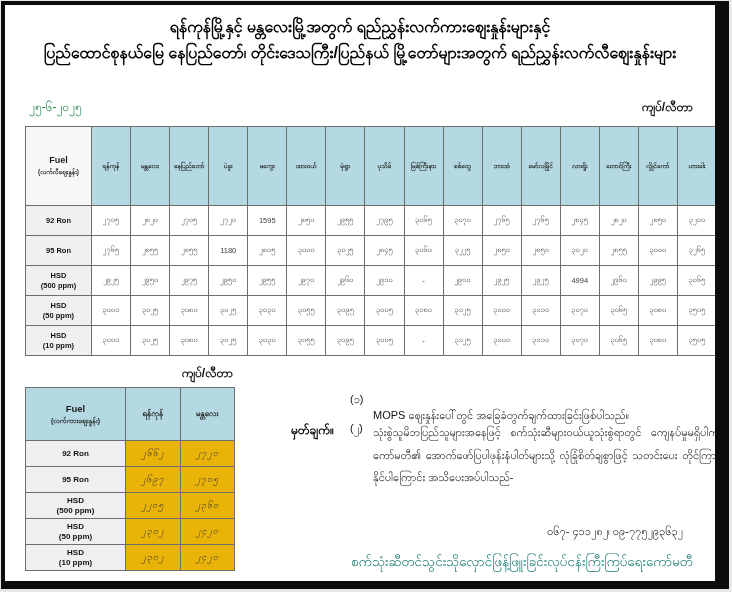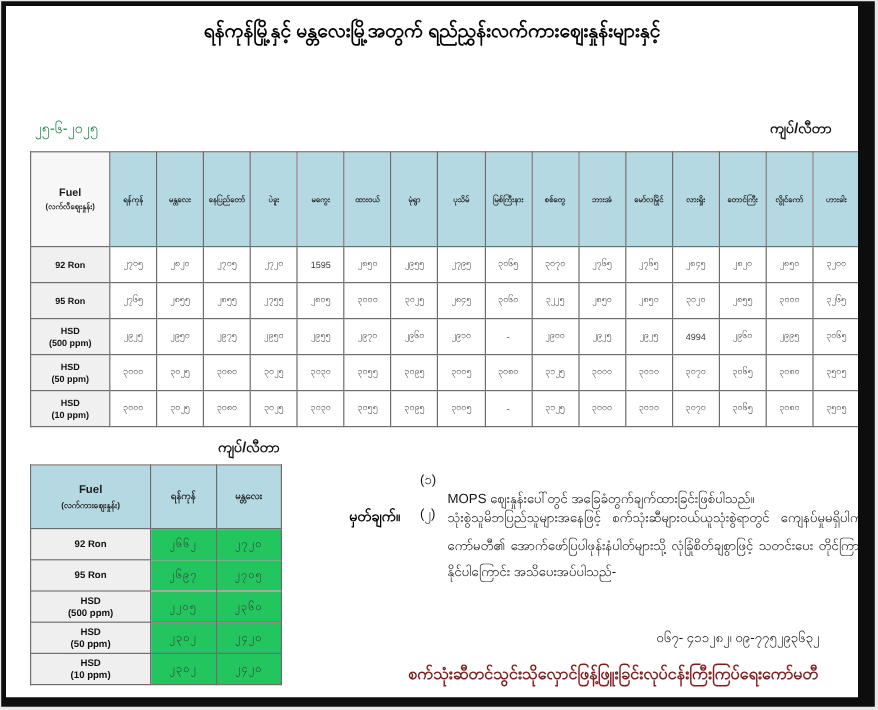--- a/index.html
+++ b/index.html
@@ -32,38 +32,39 @@
   .main tbody th{background:#f0f0f0;font-size:7.5px;font-weight:bold;color:#111;height:29px;line-height:1.25;}
   .main tbody td{background:#fff;font-size:7.5px;color:#3a3a3a;}
   .main col.fuelcol{width:66px;}
   
   .unit-label2{position:absolute;left:140px;top:360px;width:88px;text-align:right;font-size:12px;font-weight:bold;color:#111;}
   .whole{position:absolute;left:20px;top:382px;width:210px;height:183px;}
   .whole thead th{background:#b4d9e3;font-size:8px;font-weight:bold;color:#1c1c1c;height:52px;}
   .whole thead th.fuelhead{background:#b4d9e3;font-size:9.5px;}
   .whole thead th.fuelhead .sub{font-size:7px;font-weight:bold;margin-top:2px;}
   .whole tbody th{background:#efefef;font-size:8px;font-weight:bold;color:#111;height:25px;line-height:1.2;}
-  .whole tbody td{background:#22c55e;font-size:9px;color:#3a3a3a;letter-spacing:1px;}
+  .whole tbody td{background:#eab308;font-size:9px;color:#3a3a3a;letter-spacing:1px;font-style:italic;}
   .whole col.fuelcol{width:100px;}
   
   .notes-heading{position:absolute;left:286px;top:386px;font-size:12px;font-weight:bold;color:#000;margin-top:31px;}
   .note1-num{position:absolute;left:345px;top:387px;font-size:11px;color:#111;}
   .note1-text{position:absolute;left:368px;top:387px;width:345px;font-size:11px;color:#111;margin-top:16px;}
   .note2-num{position:absolute;left:345px;top:416px;font-size:11px;color:#111;}
   .note2-text{position:absolute;left:368px;top:416px;width:346px;font-size:11px;line-height:2.05;color:#111;text-align:justify;}
   .phone1{position:absolute;right:32px;top:492px;font-size:11px;color:#111;}
   .phone2{position:absolute;right:32px;top:519px;font-size:11px;color:#111;}
-  .committee{position:absolute;right:33px;top:548px;font-size:13.5px;font-weight:bold;color:#7f1d1d;white-space:nowrap;}
+  .committee{position:absolute;right:22px;top:548px;font-size:13.5px;font-weight:normal;color:#0f766e;white-space:nowrap;}
 </style>
 </head>
 <body>
 
 <div class="sheet">
 
   <div class="title title1">ရန်ကုန်မြို့နှင့် မန္တလေးမြို့အတွက် ရည်ညွှန်းလက်ကားဈေးနှုန်းများနှင့်</div>
+  <div class="title title2">ပြည်ထောင်စုနယ်မြေ နေပြည်တော်၊ တိုင်းဒေသကြီး/ပြည်နယ် မြို့တော်များအတွက် ရည်ညွှန်းလက်လီဈေးနှုန်းများ</div>
 
   <div class="date-label">၂၅-၆-၂၀၂၅</div>
   <div class="unit-label">ကျပ်/လီတာ</div>
 
   <table class="main">
       <colgroup>
         <col class="fuelcol">
         <col>
         <col>
         <col>
@@ -127,21 +128,21 @@
           <td>၂၈၅၀</td>
           <td>၃၂၀၀</td>
         </tr>
         <tr>
           <th>
             <div>95 Ron</div>
           </th>
           <td>၂၇၆၅</td>
           <td>၂၈၅၅</td>
           <td>၂၈၅၅</td>
-          <td>၂၇၅၅</td>
+          <td>1180</td>
           <td>၂၈၀၅</td>
           <td>၃၀၀၀</td>
           <td>၃၀၂၅</td>
           <td>၂၈၄၅</td>
           <td>၃၀၆၀</td>
           <td>၃၂၂၅</td>
           <td>၂၈၅၀</td>
           <td>၂၈၅၀</td>
           <td>၃၀၂၀</td>
           <td>၂၈၅၅</td>

